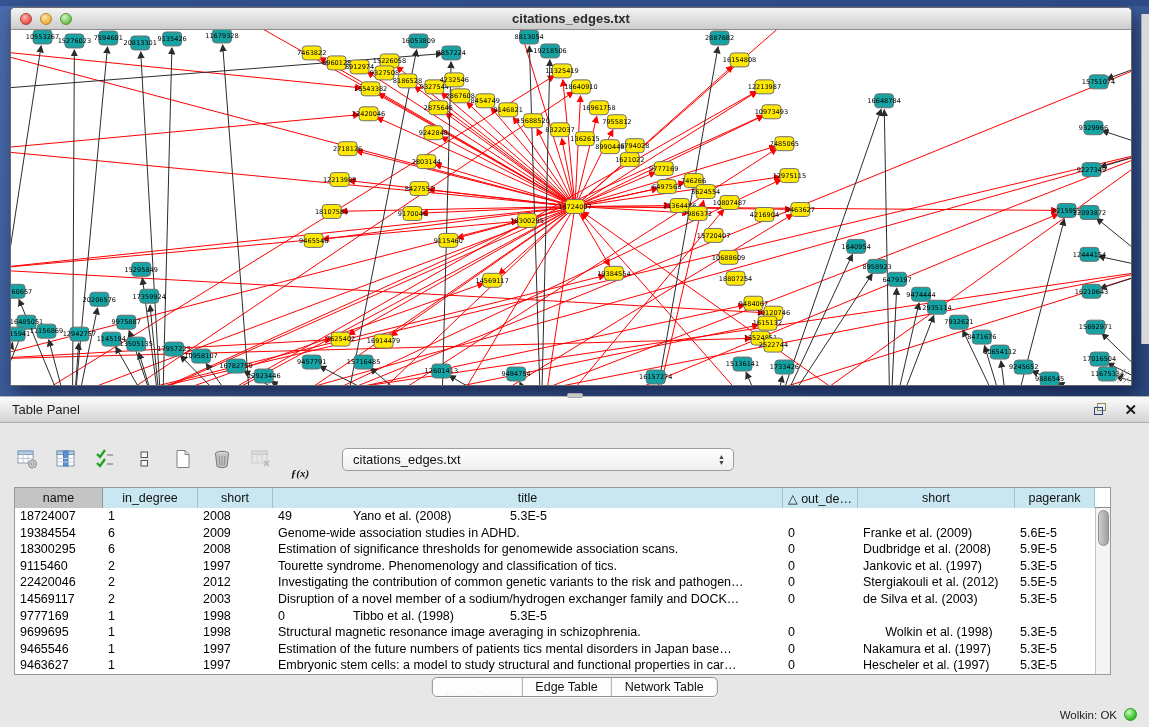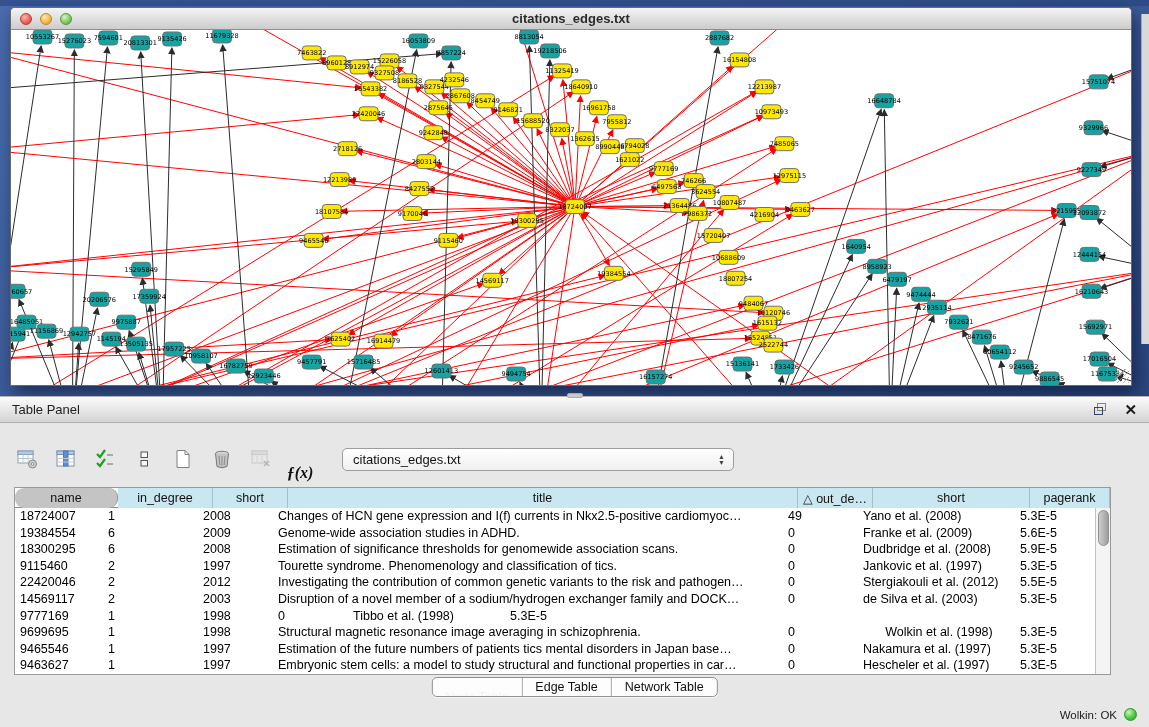--- a/index.html
+++ b/index.html
@@ -35,21 +35,21 @@
   .tpanel-title { font-size:13px; color:#222; }
   .tpanel-header .spacer { flex:1; }
   .float-icon { position:relative; width:14px; height:13px; margin-right:16px; }
   .float-icon .b1 { position:absolute; left:3px; top:0; width:9px; height:8px; border:1px solid #8a8a55; background:transparent; }
   .float-icon .b2 { position:absolute; left:0; top:4px; width:9px; height:8px; border:1px solid #31457a; }
   .close-x { font-size:15px; font-weight:bold; color:#1a1a1a; line-height:1; cursor:default; }
   .splitter-grip{ position:absolute; left:567px; top:-4px; width:16px; height:5px; border-radius:2px; background:#c9c9c9; border:1px solid #a9a9a9;}
 
   .toolbar { position:absolute; left:16px; top:48px; height:28px; display:flex; align-items:center; gap:17px; }
   .tb-icon { width:22px; height:22px; display:flex; align-items:center; justify-content:center; }
-  .fx { font-family:"Liberation Serif", serif; font-style:italic; font-weight:bold; font-size:16px; color:#111;margin-top:27px; }
+  .fx { font-family:"Liberation Serif", serif; font-style:italic; font-weight:bold; font-size:11px; color:#111;margin-top:27px; }
   .combo { position:relative; margin-left:14px; width:392px; height:23px; background:linear-gradient(#ffffff,#efefef);
     border:1px solid #9d9d9d; border-radius:5px; display:flex; align-items:center; padding-left:10px;
     font-size:13px; color:#111; box-shadow: inset 0 1px 1px rgba(255,255,255,.8); }
   .combo .stepper { position:absolute; right:6px; top:2px; width:11px; height:18px; display:flex; flex-direction:column;
      align-items:center; justify-content:center; color:#444; }
   .combo .stepper span { font-size:7px; line-height:6px; }
 
   .table-wrap { position:absolute; left:14px; top:90px; width:1097px; height:188px; background:#fff; border:1px solid #9a9a9a; }
   .thead { display:flex; height:20px; border-bottom:1px solid #8d8d8d; }
   .th { height:20px; font-size:12.5px; color:#111; display:flex; align-items:center; justify-content:center;
@@ -557,34 +557,33 @@
         <span>citations_edges.txt</span>
         <span class="stepper">
             <span>▲</span>
             <span>▼</span>
           </span>
       </span>
     </div>
 
     <div class="table-wrap">
       <div class="thead">
-          <div class="th gray" style="width: 103px; border-radius: 9px;">name</div>
+          <div class="th gray" style="width: 88px;">name</div>
           <div class="th" style="width: 95px;">in_degree</div>
           <div class="th" style="width: 75px;">short</div>
           <div class="th" style="width: 510px;">title</div>
           <div class="th" style="width: 75px;">△ out_de…</div>
           <div class="th" style="width: 157px;">short</div>
           <div class="th" style="width: 80px;">pagerank</div>
         </div>
       <div class="tbody">
           <div class="tr">
             <div class="td" style="width: 88px;">18724007</div>
             <div class="td" style="width: 95px;">1</div>
             <div class="td" style="width: 75px;">2008</div>
-            <div class="td" style="width: 510px;">Changes of HCN gene expression and I(f) currents in Nkx2.5-positive cardiomyoc…</div>
             <div class="td" style="width: 75px;">49</div>
             <div class="td" style="width: 157px;">Yano et al. (2008)</div>
             <div class="td" style="width: 80px;">5.3E-5</div>
           </div>
           <div class="tr">
             <div class="td" style="width: 88px;">19384554</div>
             <div class="td" style="width: 95px;">6</div>
             <div class="td" style="width: 75px;">2009</div>
             <div class="td" style="width: 510px;">Genome-wide association studies in ADHD.</div>
             <div class="td" style="width: 75px;">0</div>

